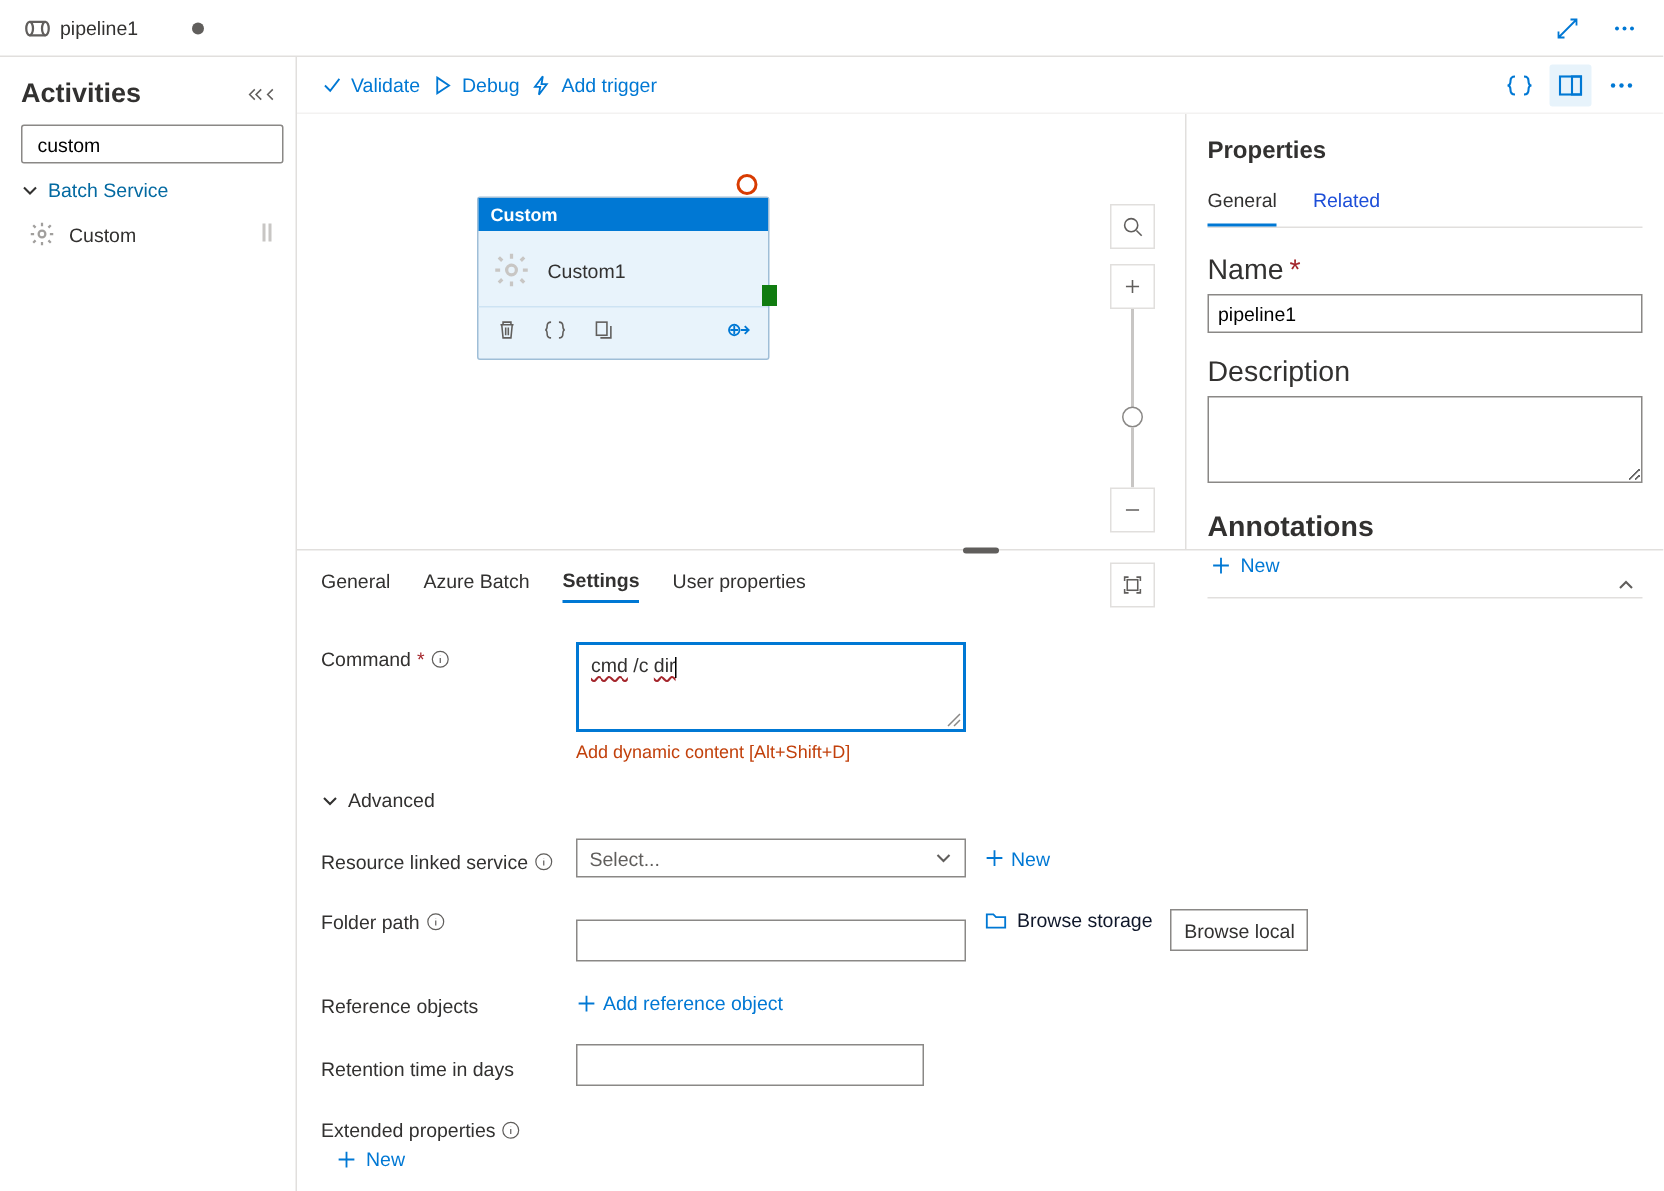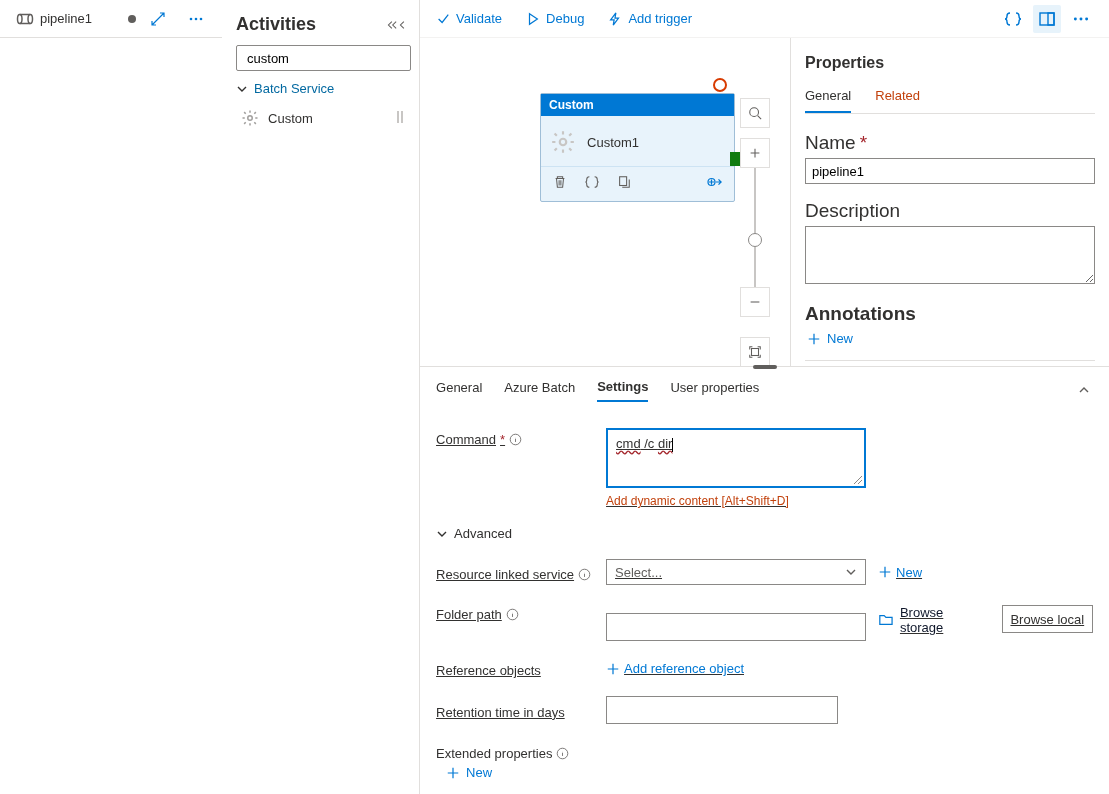--- a/index.html
+++ b/index.html
@@ -1,38 +1,38 @@
 <!DOCTYPE html>
 <html><head>
 <meta charset="utf-8">
 <style>
 * { box-sizing: border-box; margin: 0; padding: 0; font-family: "Segoe UI", Arial, sans-serif; }
 body { width: 1109px; height: 794px; background: #fff; overflow: hidden; font-size: 13px; color: #323130; }
-.app { display: flex; flex-direction: row; height: 100%; }
+.app { display: flex; flex-direction: column; height: 100%; }
 .tab-row { display: flex; align-items: center; height: 38px; border-bottom: 1px solid #e1dfdd; padding: 0 8px; }
 .tab-item { display: flex; align-items: center; gap: 6px; padding: 4px 8px; }
 .tab-icon-pipeline { display: inline-flex; }
 .tab-close-dot { width: 8px; height: 8px; border-radius: 50%; background: #605e5c; margin-left: 30px; }
 .tab-spacer { flex: 1; }
 .tab-actions { display: flex; gap: 10px; align-items: center; padding-right: 4px; }
 .icon-btn { width: 28px; height: 28px; display: flex; align-items: center; justify-content: center; cursor: pointer; color: #0078d4; }
 .icon-btn svg { width: 16px; height: 16px; }
 .main-row { display: flex; flex: 1; min-height: 0; }
 .sidebar { width: 198px; border-right: 1px solid #e1dfdd; padding: 6px 8px 0 14px; }
 .sidebar-header { display: flex; align-items: center; justify-content: space-between; padding: 8px 2px 10px 0; }
 .sidebar-title { font-size: 18px; font-weight: 600; }
 .sidebar-collapse { display: flex; gap: 0; color: #605e5c; }
 .search-box { display: flex; align-items: center; border: 1px solid #8a8886; height: 26px; padding: 0 6px; gap: 4px; border-radius: 2px; }
 .search-box input { border: none; outline: none; flex: 1; font-size: 13px; background: transparent; }
 .category { display: flex; align-items: center; gap: 6px; padding: 10px 2px 6px 0; cursor: pointer; font-size: 13px; color: #0369a1; }
 .activity-item { display: flex; align-items: center; gap: 8px; padding: 6px 4px; cursor: grab; }
 .activity-item .drag-handle { margin-left: auto; color: #c8c6c4; }
 .gear-icon-s { width: 20px; height: 20px; display: inline-flex; align-items: center; justify-content: center; color: #a19f9d; }
 .center-col { flex: 1; display: flex; flex-direction: column; min-width: 0; }
-.toolbar { display: flex; align-items: center; gap: 20px; padding: 6px 14px; height: 38px; border-bottom: 1px solid #f3f2f1; }
+.toolbar { display: flex; align-items: center; gap: 4px; padding: 6px 14px; height: 38px; border-bottom: 1px solid #f3f2f1; }
 .tb-btn { display: flex; align-items: center; gap: 6px; color: #0078d4; cursor: pointer; padding: 4px 2px; }
 .tb-spacer { flex: 1; }
 .tb-right { display: flex; gap: 6px; align-items: center; }
 .tb-i { width: 28px; height: 28px; display: flex; align-items: center; justify-content: center; cursor: pointer; color: #0078d4; }
 .tb-i.active { background: #e7f3fb; border-radius: 2px; }
 .canvas-wrap { display: flex; flex: 1; min-height: 0; }
 .canvas { flex: 1; position: relative; background: #fff; }
 .activity-node { position: absolute; left: 120px; top: 55px; width: 195px; border: 1px solid #9fbed7; background: #e8f3fb; border-radius: 2px; }
 .red-circle { position: absolute; left: 293px; top: 40px; width: 14px; height: 14px; border: 2px solid #d83b01; border-radius: 50%; }
 .node-header { background: #0078d4; color: #fff; font-size: 12px; padding: 4px 8px; font-weight: 600; }
@@ -46,38 +46,38 @@
 .ct-btn { width: 30px; height: 30px; border: 1px solid #e1dfdd; display: flex; align-items: center; justify-content: center; cursor: pointer; background: #fff; color: #605e5c; }
 .ct-slider { width: 2px; height: 66px; background: #c8c6c4; }
 .ct-knob { width: 14px; height: 14px; border-radius: 50%; border: 1px solid #8a8886; background: #fff; margin-top: -1px; }
 .ct-gap { height: 20px; }
 .bottom-panel { border-top: 1px solid #e1dfdd; padding: 0 16px 14px 16px; position: relative; }
 .bp-tabs { display: flex; gap: 22px; padding: 12px 0 8px 0; align-items: center; }
 .bp-tab { cursor: pointer; padding-bottom: 6px; color: #323130; }
 .bp-tab.active { font-weight: 600; border-bottom: 2px solid #0078d4; }
 .bp-collapse { position: absolute; right: 18px; top: 16px; cursor: pointer; color: #605e5c; }
 .bp-form { padding-top: 18px; }
-.form-row { display: flex; margin-bottom: 18px; align-items: flex-start; text-decoration: underline; }
+.form-row { display: flex; margin-bottom: 18px; align-items: flex-start; }
 .form-label { width: 170px; padding-top: 4px; display: flex; align-items: center; gap: 4px; font-size: 13px; }
 .req { color: #a4262c; }
 .info-i { width: 13px; height: 13px; color: #605e5c; }
 .form-control { flex: 1; max-width: 380px; display: flex; flex-direction: column; gap: 6px; }
 .lnk { color: #c2410c; font-size: 12px; cursor: pointer; }
 .adv-row { display: flex; gap: 6px; align-items: center; cursor: pointer; margin-bottom: 18px; }
 .select-box { width: 260px; height: 26px; border: 1px solid #8a8886; display: flex; align-items: center; justify-content: space-between; padding: 0 8px; color: #605e5c; cursor: pointer; }
 .plus-new { display: flex; align-items: center; gap: 4px; color: #0078d4; cursor: pointer; margin-left: 12px; }
 .folder-input { width: 260px; height: 28px; border: 1px solid #8a8886; padding: 0 6px; }
 .browse-btn { width: 92px; height: 28px; border: 1px solid #8a8886; background: #fff; cursor: pointer; font-size: 13px; color: #323130; }
 .browse-storage { display: flex; align-items: center; gap: 6px; color: #0f172a; cursor: pointer; margin: 0 12px; }
 .retention-input { width: 232px; height: 28px; border: 1px solid #8a8886; padding: 0 6px; }
 .ext-new { display: flex; align-items: center; gap: 6px; color: #0078d4; cursor: pointer; margin-top: 4px; margin-left: 10px; }
 .props-panel { width: 319px; border-left: 1px solid #e1dfdd; padding: 16px 14px; }
 .props-title { font-size: 16px; font-weight: 600; margin-bottom: 16px; }
 .props-tabs { display: flex; gap: 24px; border-bottom: 1px solid #e1dfdd; margin-bottom: 18px; }
-.props-tab { padding-bottom: 8px; cursor: pointer; color: #c2410c; font-weight: 400; }
+.props-tab { padding-bottom: 8px; cursor: pointer; color: #1d4ed8; font-weight: 400; }
 .props-tab.active { color: #323130; border-bottom: 2px solid #0078d4; font-weight: 400; }
 .pf-label { font-size: 19px; margin-bottom: 4px; display: flex; gap: 4px; }
 .pf-input { width: 100%; height: 26px; border: 1px solid #8a8886; padding: 0 6px; font-size: 13px; margin-bottom: 16px; }
 .pf-textarea { width: 100%; height: 58px; border: 1px solid #8a8886; margin-bottom: 16px; resize: both; padding: 4px; }
 .pf-new { display: flex; align-items: center; gap: 6px; color: #0078d4; cursor: pointer; margin-top: 6px; border-bottom: 1px solid #e1dfdd; padding-bottom: 14px; padding-left: 2px; }
 .drag-grip { position: absolute; left: 50%; top: -2px; width: 24px; height: 4px; background: #605e5c; border-radius: 2px; transform: translateX(-50%); }
 
 .sq { text-decoration: underline wavy #a4262c; text-underline-offset: 2px; }
 </style>
 </head>

